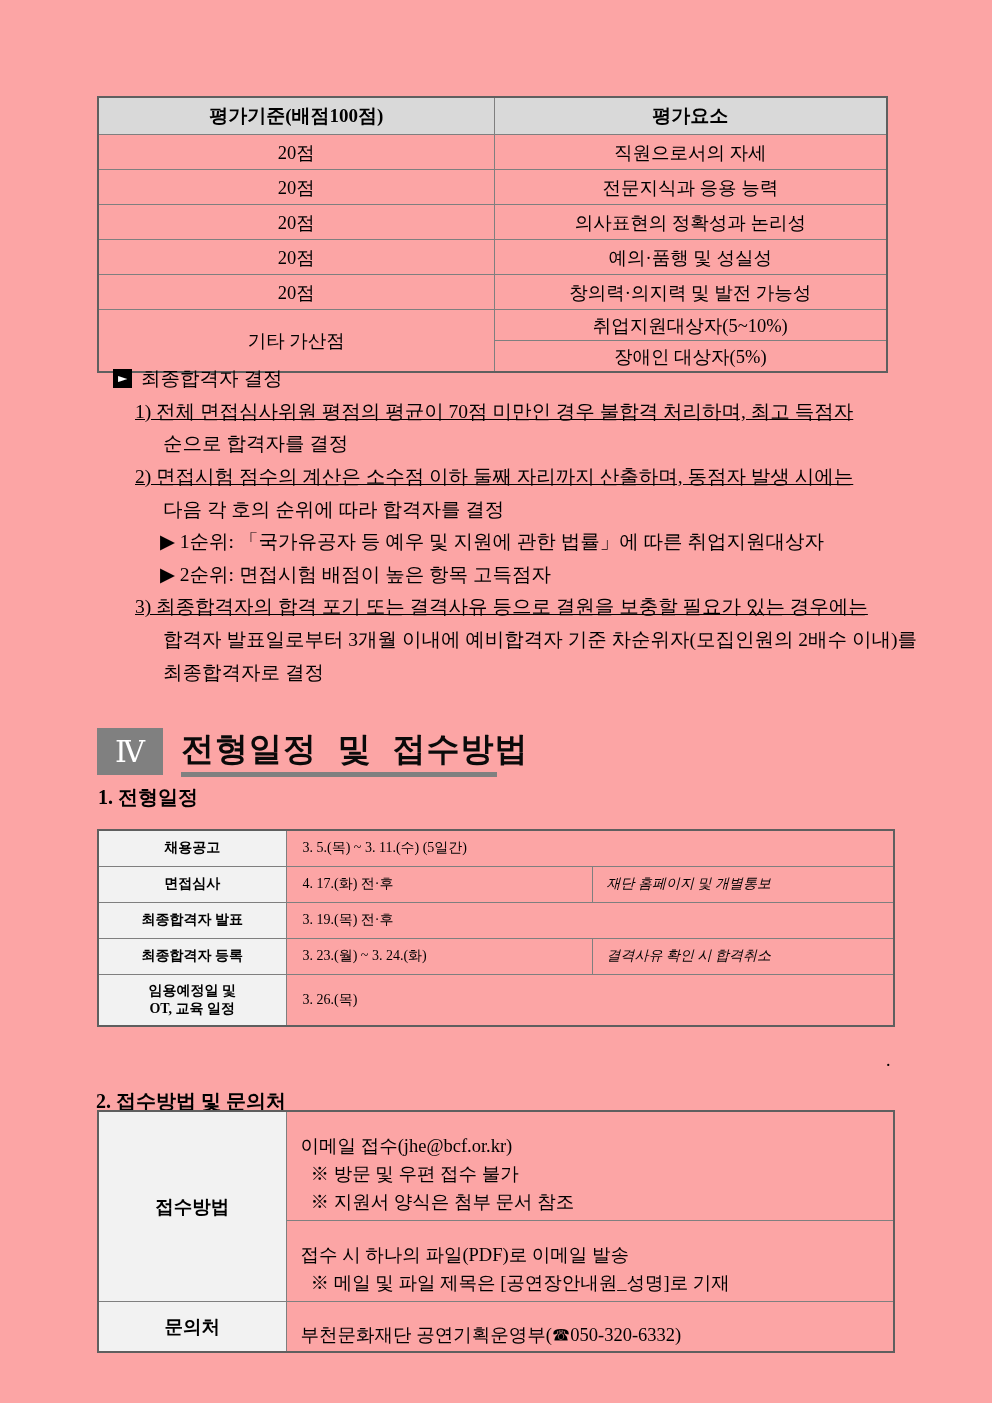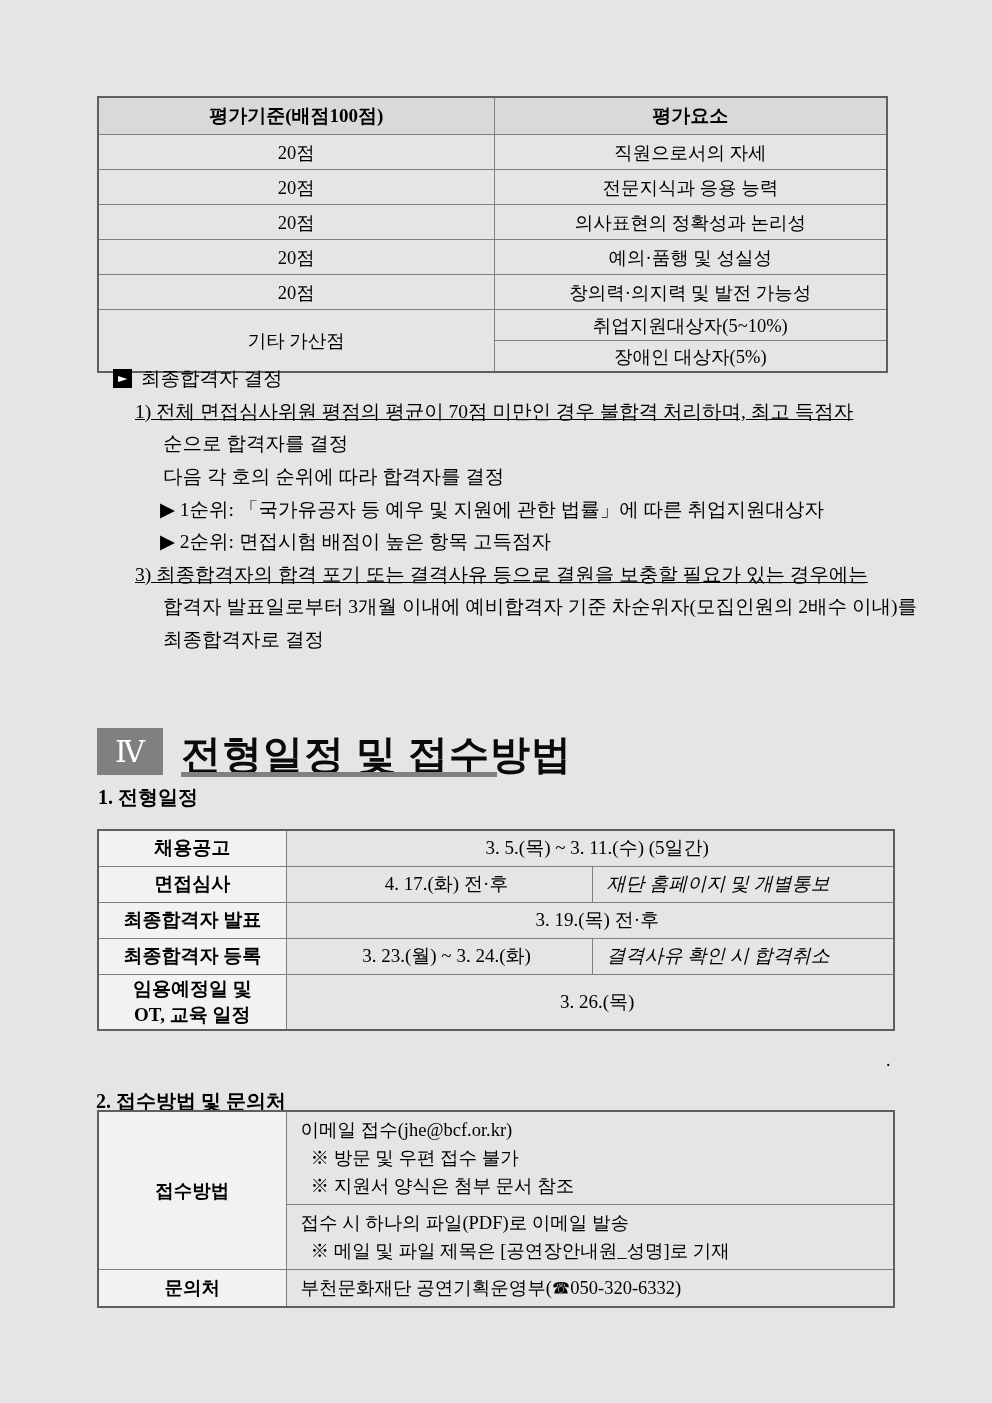--- a/index.html
+++ b/index.html
@@ -1,17 +1,17 @@
 <!DOCTYPE html>
 <html><head>
 <meta charset="utf-8">
 <style>
   html,body { margin:0; padding:0; background:#fff; }
   .page {
-    position:relative; width:992px; height:1403px; background:#e5e5e5;
+    position:relative; width:992px; height:1403px; background:#fca5a5;
     font-family:"Liberation Serif","DejaVu Serif",serif; color:#000;
     overflow:hidden;
   }
   table { border-collapse:collapse; table-layout:fixed; }
   .doc-table { position:absolute; border:2px solid #5f5f5f; }
   .doc-table td, .doc-table th { border:1px solid #7f7f7f; font-weight:normal; }
 
   
   #eval-table { left:97px; top:96px; width:791px; }
   #eval-table th {
@@ -33,45 +33,45 @@
   .ind2 { padding-left:50px; }
   .ind3 { padding-left:47px; }
 
   
   #sec4-box {
     position:absolute; left:97px; top:728px; width:66px; height:47px; background:#808080;
     color:#fff; display:flex; align-items:center; justify-content:center;
     font-size:30px; font-family:"Liberation Serif","DejaVu Serif",serif;
   }
   #sec4-title {
-    position:absolute; left:181px; top:727px; font-family:Liberation Serif, serif;
-    font-weight:bold; font-size:40px; letter-spacing:1px; color:#0a0a0a;
+    position:absolute; left:181px; top:727px; font-family:Liberation Mono, monospace;
+    font-weight:bold; font-size:33px; letter-spacing:1px; color:#0a0a0a;
   }
   #sec4-underline { position:absolute; left:181px; top:772px; width:316px; height:5px; background:#808080; }
 
   .sub-heading { position:absolute; font-size:20px; font-weight:bold; color:#000; }
   #h-schedule { left:98px; top:784px; }
   #h-apply { left:96px; top:1088px; }
 
   
   #schedule-table { left:97px; top:829px; width:798px; }
-  #schedule-table td { font-size:19px; }
+  #schedule-table td { font-size:14px; }
   #schedule-table td.lbl {
     background:#f2f2f2; font-weight:bold; text-align:center; width:188px;
   }
-  #schedule-table td.val { text-align:center; padding-left:16px; }
+  #schedule-table td.val { text-align:left; padding-left:16px; }
   #schedule-table td.note { text-align:left; padding-left:14px; font-style:italic; }
   #schedule-table tr { height:36px; }
   #schedule-table tr.tall { height:52px; }
 
   
   #apply-table { left:97px; top:1110px; width:798px; }
   #apply-table td { font-size:18.5px; vertical-align:middle; }
   #apply-table td.lbl { background:#f2f2f2; font-weight:bold; text-align:center; width:188px; }
-  #apply-table td.content { text-align:left; padding:4px 8px 4px 14px; }
+  #apply-table td.content { text-align:left; padding:20px 8px 4px 14px; }
   #apply-table .line { line-height:28px; white-space:nowrap; }
   #apply-table .line.sub { padding-left:10px; }
   #apply-table tr.rA { height:86px; }
   #apply-table tr.rB { height:58px; }
   #apply-table tr.rC { height:37px; }
 
   #stray-period { position:absolute; left:886px; top:1050px; font-size:18px; }
 </style>
 </head>
 <body>
@@ -118,20 +118,21 @@
   </tbody>
     </table>
 
   <div id="decision">
     <div class="fd-heading">
       <span class="fd-arrow">►</span>
       <span>최종합격자 결정</span>
     </div>
     <div class="fd-line ind1">1) 전체 면접심사위원 평점의 평균이 70점 미만인 경우 불합격 처리하며, 최고 득점자</div>
     <div class="fd-line ind2">순으로 합격자를 결정</div>
+    <div class="fd-line ind1">2) 면접시험 점수의 계산은 소수점 이하 둘째 자리까지 산출하며, 동점자 발생 시에는</div>
     <div class="fd-line ind2">다음 각 호의 순위에 따라 합격자를 결정</div>
     <div class="fd-line ind3">▶ 1순위: 「국가유공자 등 예우 및 지원에 관한 법률」에 따른 취업지원대상자</div>
     <div class="fd-line ind3">▶ 2순위: 면접시험 배점이 높은 항목 고득점자</div>
     <div class="fd-line ind1">3) 최종합격자의 합격 포기 또는 결격사유 등으로 결원을 보충할 필요가 있는 경우에는</div>
     <div class="fd-line ind2">합격자 발표일로부터 3개월 이내에 예비합격자 기준 차순위자(모집인원의 2배수 이내)를</div>
     <div class="fd-line ind2">최종합격자로 결정</div>
   </div>
 
   <div id="sec4-box">Ⅳ</div>
   <div id="sec4-title">전형일정 및 접수방법</div>

